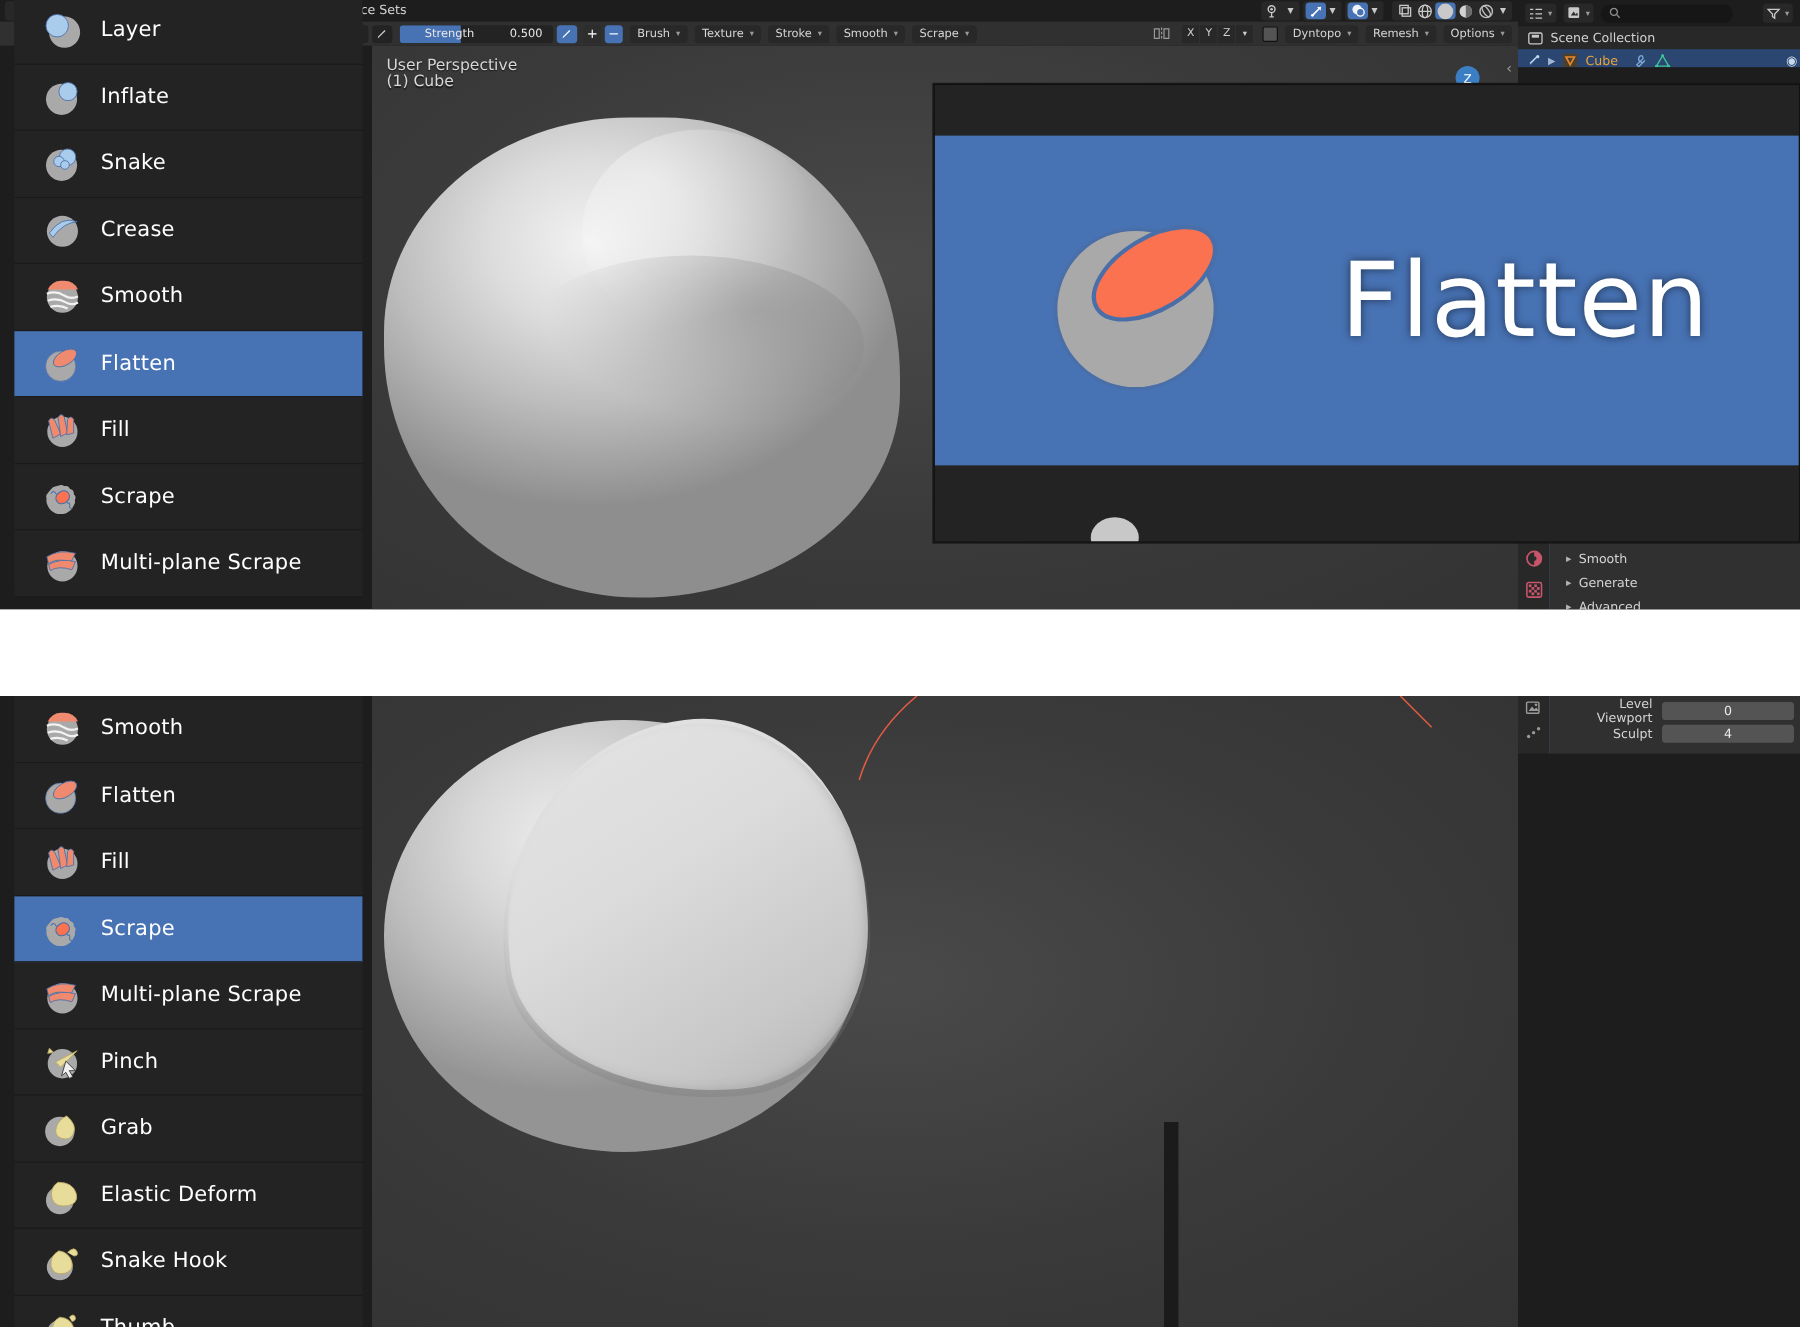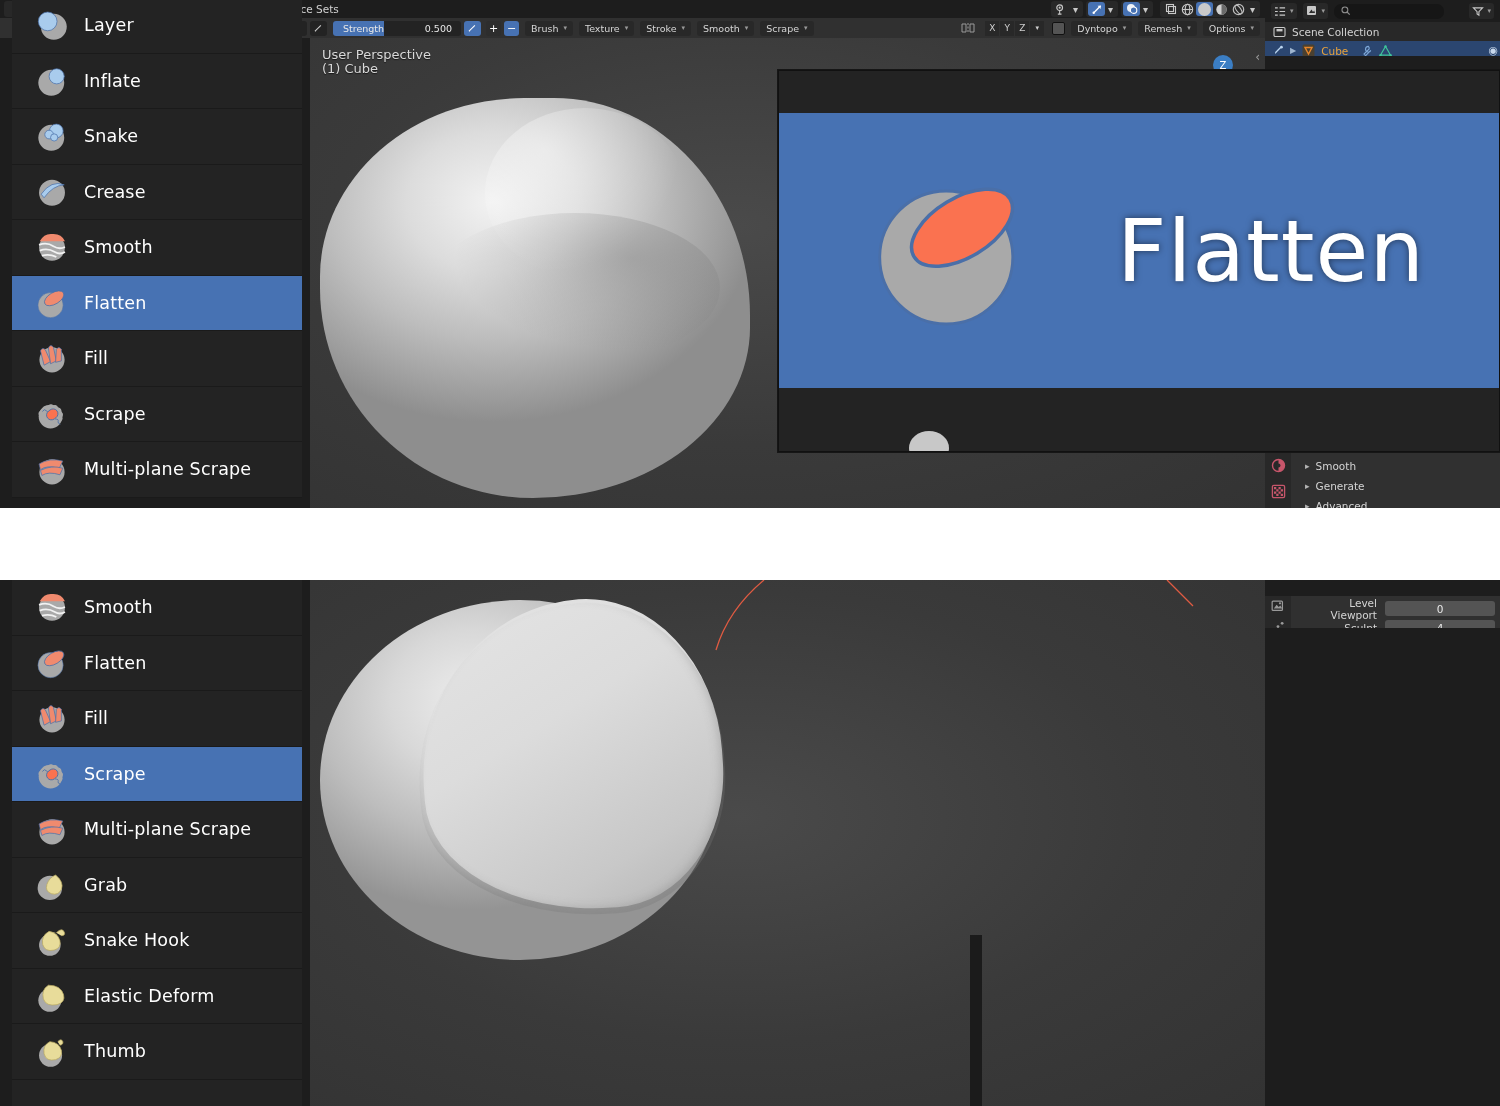--- a/index.html
+++ b/index.html
@@ -22,21 +22,21 @@
   .toolhdr { position:absolute; left:0; top:18px; width:1265px; height:20px;
     background:#303030; display:flex; align-items:center; }
   .brush-swatch { width:18px; height:14px; margin-left:34px; background:#cdab7d;
     border-radius:2px; clip-path:polygon(0 100%,0 30%,30% 0,100% 0,100% 100%); }
   .brush-name { width:115px; height:15px; background:#232323; border-radius:3px;
     margin-left:6px; color:#d8d8d8; font-size:9.5px; display:flex; align-items:center;
     justify-content:center; }
   .slider { height:15px; border-radius:3px; margin-left:6px; position:relative;
     display:flex; align-items:center; background:#232323; overflow:hidden; }
   .slider .fill { position:absolute; left:0; top:0; bottom:0; background:#4772b3; }
-  .slider .lbl { position:relative; font-size:9.5px; color:#e8e8e8; padding-left:10px; }
+  .slider .lbl { position:relative; font-size:9.5px; color:#e8e8e8; padding-left:21px; }
   .slider .val { position:relative; font-size:9.5px; color:#e8e8e8; margin-left:auto; padding-right:9px;}
   .pbtn { width:17px; height:15px; margin-left:3px; border-radius:3px; background:#4772b3;
     display:flex; align-items:center; justify-content:center; color:#fff; font-size:11px; }
   .pbtn.dark { background:#232323; }
   .sqbtn { width:15px; height:15px; margin-left:3px; border-radius:3px; background:#4772b3;
     display:flex; align-items:center; justify-content:center; color:#fff; font-size:11px; }
   .sqbtn.minus { background:#4772b3; }
   .drop { height:15px; padding:0 6px; margin-left:6px; background:#282828; border-radius:3px;
     color:#d6d6d6; font-size:9.5px; display:flex; align-items:center; gap:5px; }
   .caret { font-size:7px; color:#9a9a9a; }
@@ -602,58 +602,69 @@
               <circle cx="50" cy="58" r="35" fill="#a9a9a9"></circle>
               <path d="M14 36 q30 -18 66 -8 L70 48 Q36 38 18 52z" fill="#f08a6e" stroke="#4a6fa8" stroke-width="2"></path>
               <path d="M18 54 q30 -16 62 -6 L72 66 Q40 56 22 68z" fill="#f08a6e" stroke="#4a6fa8" stroke-width="2"></path>
             </svg>
           </span>
           <span class="t">Multi-plane Scrape</span>
         </div>
         <div class="brow">
           <span style="display: flex; align-items: center;">
             <svg width="36" height="36" viewBox="0 0 100 100">
+              <circle cx="50" cy="54" r="34" fill="#a9a9a9"></circle>
+              <path d="M84 24 L46 62 L34 50z" fill="#e8dc9a" stroke="#b8a860" stroke-width="2"></path>
+              <path d="M20 18 l10 10 l-14 2z" fill="#e8dc9a" stroke="#b8a860" stroke-width="2"></path>
+              <path d="M58 48 L80 70 L66 70 L74 84 L66 88 L58 74 L48 82z" fill="#f0f0f0" stroke="#333" stroke-width="2"></path>
+            </svg>
+          </span>
+          <span class="t">Pinch</span>
+        </div>
+        <div class="brow">
+          <span style="display: flex; align-items: center;">
+            <svg width="36" height="36" viewBox="0 0 100 100">
               <circle cx="44" cy="58" r="34" fill="#a9a9a9"></circle>
               <path d="M60 22 q24 20 16 40 q-8 18 -28 12 q-18 -6 -12 -26 q6 -18 24 -26z" fill="#e8dc9a" stroke="#b8a860" stroke-width="2"></path>
             </svg>
           </span>
           <span class="t">Grab</span>
+        </div>
+        <div class="brow">
+          <span style="display: flex; align-items: center;">
+            <svg width="36" height="36" viewBox="0 0 100 100">
+              <circle cx="44" cy="62" r="32" fill="#a9a9a9"></circle>
+              <path d="M40 20 q34 0 42 26 q6 22 -18 28 q-30 6 -38 -16 q-6 -26 14 -38z" fill="#e8dc9a" stroke="#b8a860" stroke-width="2"></path>
+            </svg>
+          </span>
+          <span class="t">Elastic Deform</span>
         </div>
         <div class="brow">
           <span style="display: flex; align-items: center;">
             <svg width="36" height="36" viewBox="0 0 100 100">
               <circle cx="44" cy="64" r="30" fill="#a9a9a9"></circle>
               <path d="M42 26 q24 4 30 26 q4 20 -16 26 q-26 6 -32 -16 q-4 -24 18 -36z" fill="#e8dc9a" stroke="#b8a860" stroke-width="2"></path>
               <path d="M62 30 q16 -16 22 -2 q4 10 -8 10" fill="#e8dc9a" stroke="#b8a860" stroke-width="2"></path>
             </svg>
           </span>
           <span class="t">Snake Hook</span>
         </div>
         <div class="brow">
           <span style="display: flex; align-items: center;">
             <svg width="36" height="36" viewBox="0 0 100 100">
-              <circle cx="44" cy="62" r="32" fill="#a9a9a9"></circle>
-              <path d="M40 20 q34 0 42 26 q6 22 -18 28 q-30 6 -38 -16 q-6 -26 14 -38z" fill="#e8dc9a" stroke="#b8a860" stroke-width="2"></path>
-            </svg>
-          </span>
-          <span class="t">Elastic Deform</span>
-        </div>
-        <div class="brow">
-          <span style="display: flex; align-items: center;">
-            <svg width="36" height="36" viewBox="0 0 100 100">
               <circle cx="46" cy="62" r="32" fill="#a9a9a9"></circle>
               <path d="M44 24 q26 2 32 24 q4 20 -16 26 q-26 6 -32 -16 q-4 -24 16 -34z" fill="#e8dc9a" stroke="#b8a860" stroke-width="2"></path>
               <path d="M66 24 q10 -10 14 0 q2 8 -8 10" fill="#e8dc9a" stroke="#b8a860" stroke-width="2"></path>
             </svg>
           </span>
           <span class="t">Thumb</span>
         </div>
       </div>
 
-    <div class="props" style="left:1265px;top:16px;width:235px;height:61px;">
+    <div class="props" style="left:1265px;top:0;width:235px;height:61px;">
       <div class="ptabs">
         <div class="ptab" style="height:22px;">
           <svg width="15" height="14" viewBox="0 0 16 15">
             <rect x="1.2" y="1.2" width="11" height="10" rx="1" fill="none" stroke="#9a9a9a" stroke-width="1.3"></rect>
             <path d="M3 9l3-4 2.2 2.6L10 6l2 3z" fill="#9a9a9a"></path>
             <circle cx="9.6" cy="3.6" r="1.2" fill="#9a9a9a"></circle>
           </svg>
         </div>
         <div class="ptab" style="height:18px;">
           <svg width="14" height="12" viewBox="0 0 15 13">

